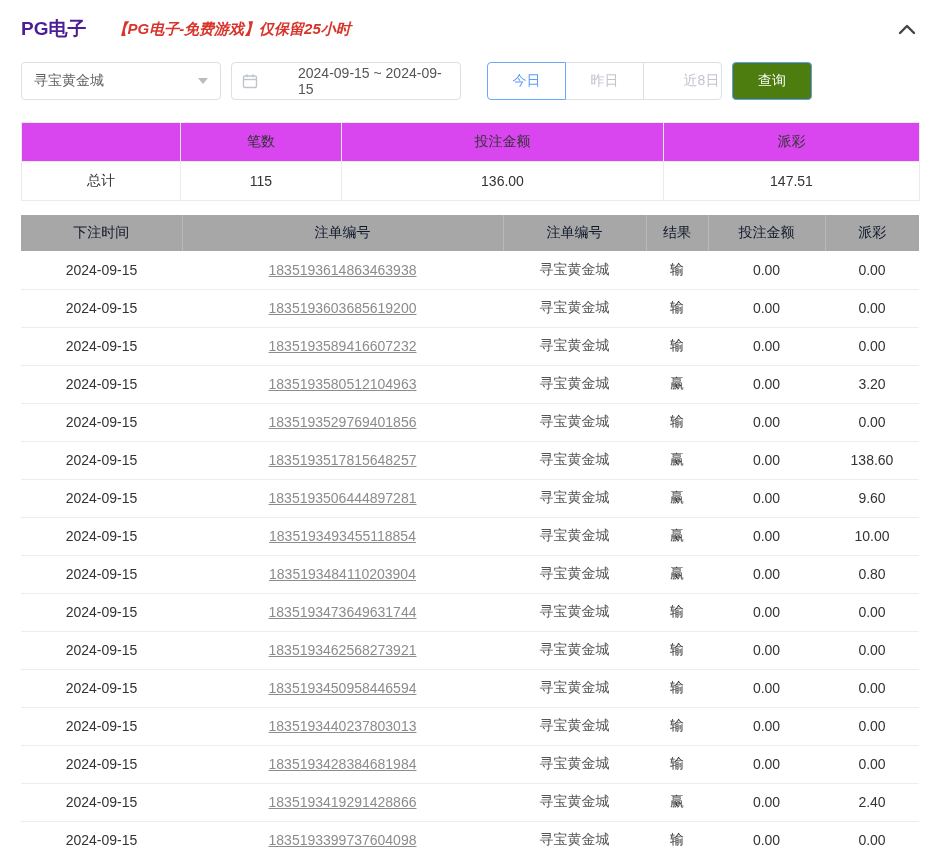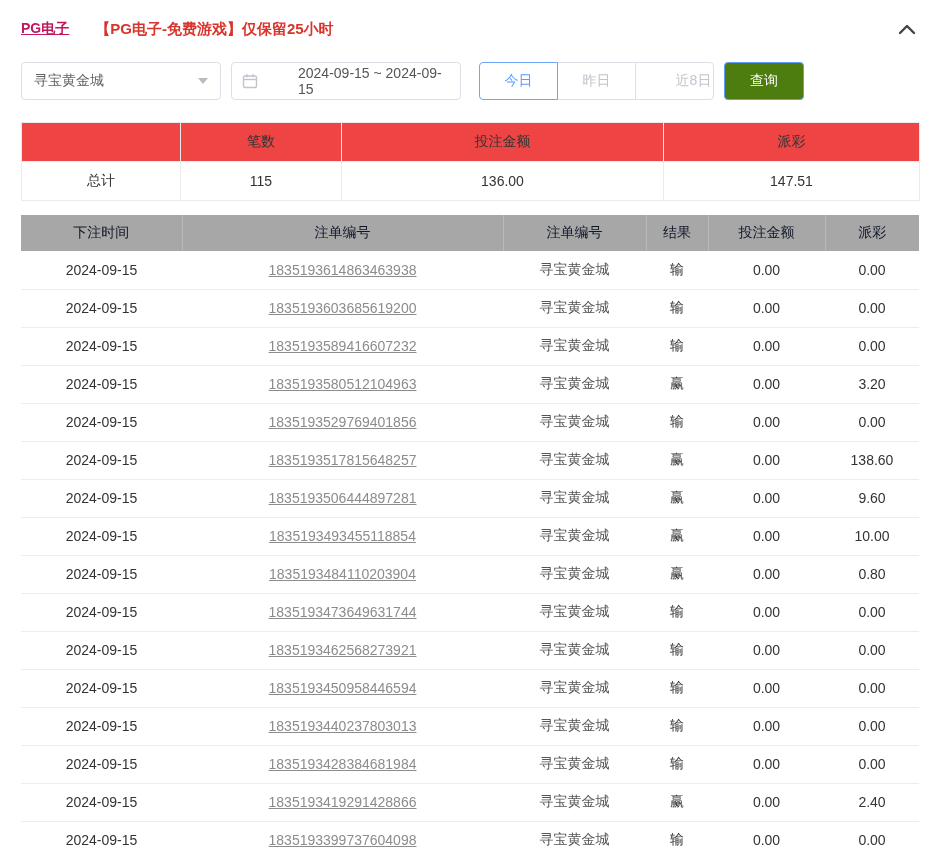--- a/index.html
+++ b/index.html
@@ -2,47 +2,47 @@
 <html><head>
 <meta charset="utf-8">
 <style>
   * { margin:0; padding:0; box-sizing:border-box; }
   html,body { width:940px; height:851px; overflow:hidden; background:#fff;
     font-family:"Liberation Sans","DejaVu Sans",sans-serif; color:#333; }
   .page { padding:14px 21px 0 21px; }
 
   
   .header-row { display:flex; align-items:center; height:30px; }
-  .panel-title { font-size:14px; font-weight:bold; color:#be185d;text-decoration:underline; }
-  .panel-notice { font-size:15px; font-weight:bold; color:#d9342c; margin-left:26px; }
+  .panel-title { font-size:19px; font-weight:bold; color:#4c1d95; }
+  .panel-notice { font-size:15px; font-weight:bold; color:#d9342c; margin-left:26px;font-style:italic; }
   .collapse-btn { margin-left:auto; width:24px; height:24px; display:flex; align-items:center; justify-content:center; cursor:pointer; }
 
   
   .filter-bar { display:flex; align-items:center; margin-top:18px; height:38px; }
   .select-box { width:200px; height:38px; border:1px solid #dcdfe6; border-radius:4px;
     display:flex; align-items:center; padding:0 12px; font-size:14px; color:#606266; cursor:pointer; background:#fff; }
   .select-box .caret { margin-left:auto; width:0; height:0; border-left:5px solid transparent;
     border-right:5px solid transparent; border-top:6px solid #b7bcc4; }
   .date-box { width:230px; height:38px; border:1px solid #dcdfe6; border-radius:4px;
     display:flex; align-items:center; padding:0 10px; font-size:14px; color:#555; margin-left:10px; background:#fff; cursor:text;gap:32px; }
   .date-box .cal { margin-right:8px; display:flex; }
   .btn-group { display:flex; margin-left:10px; }
   .range-btn { height:38px; width:79px; background:#fff; border:1px solid #dcdfe6; font-size:14px;
     color:#c0c4cc; cursor:pointer; margin-left:-1px; font-family:inherit; }
-  .range-btn:first-child { border-radius:4px 0 0 4px; margin-left:8px; }
+  .range-btn:first-child { border-radius:4px 0 0 4px; margin-left:16px; }
   .range-btn:last-child { border-radius:0 4px 4px 0;padding-left:38px; }
   .range-btn.active { border-color:#6ea7f8; color:#5b9cf8; position:relative; z-index:1; }
   .search-btn { height:38px; width:80px; margin-left:10px; background:#4d7c0f; color:#fff;
     border:1px solid #5d9cf7; border-radius:4px; font-size:14px; cursor:pointer; font-family:inherit; }
 
   
   table { border-collapse:collapse; width:898px; table-layout:fixed; font-size:14px; }
   .summary { margin-top:22px; }
   .summary th, .summary td { border:1px solid #ebebeb; text-align:center; height:39px; font-weight:normal; }
-  .summary thead th { background:#ef4444; color:#333; }
+  .summary thead th { background:#d946ef; color:#333; }
   .summary tbody td { background:#fff; color:#333; }
 
   
   .records { margin-top:14px; }
   .records thead th { background:#a7a7a7; color:#0f172a; font-weight:normal; height:36px;
     border-right:1px solid #b9b9b9; text-align:center; }
   .records thead th:last-child { border-right:none; }
   .records tbody td { height:38px; text-align:center; border-bottom:1px solid #ededed; color:#333; background:#fff; }
   .records tbody td.col1 { color:#8c8c8c;text-decoration:underline; }
   .records tbody td.col2 { color:#555; }

